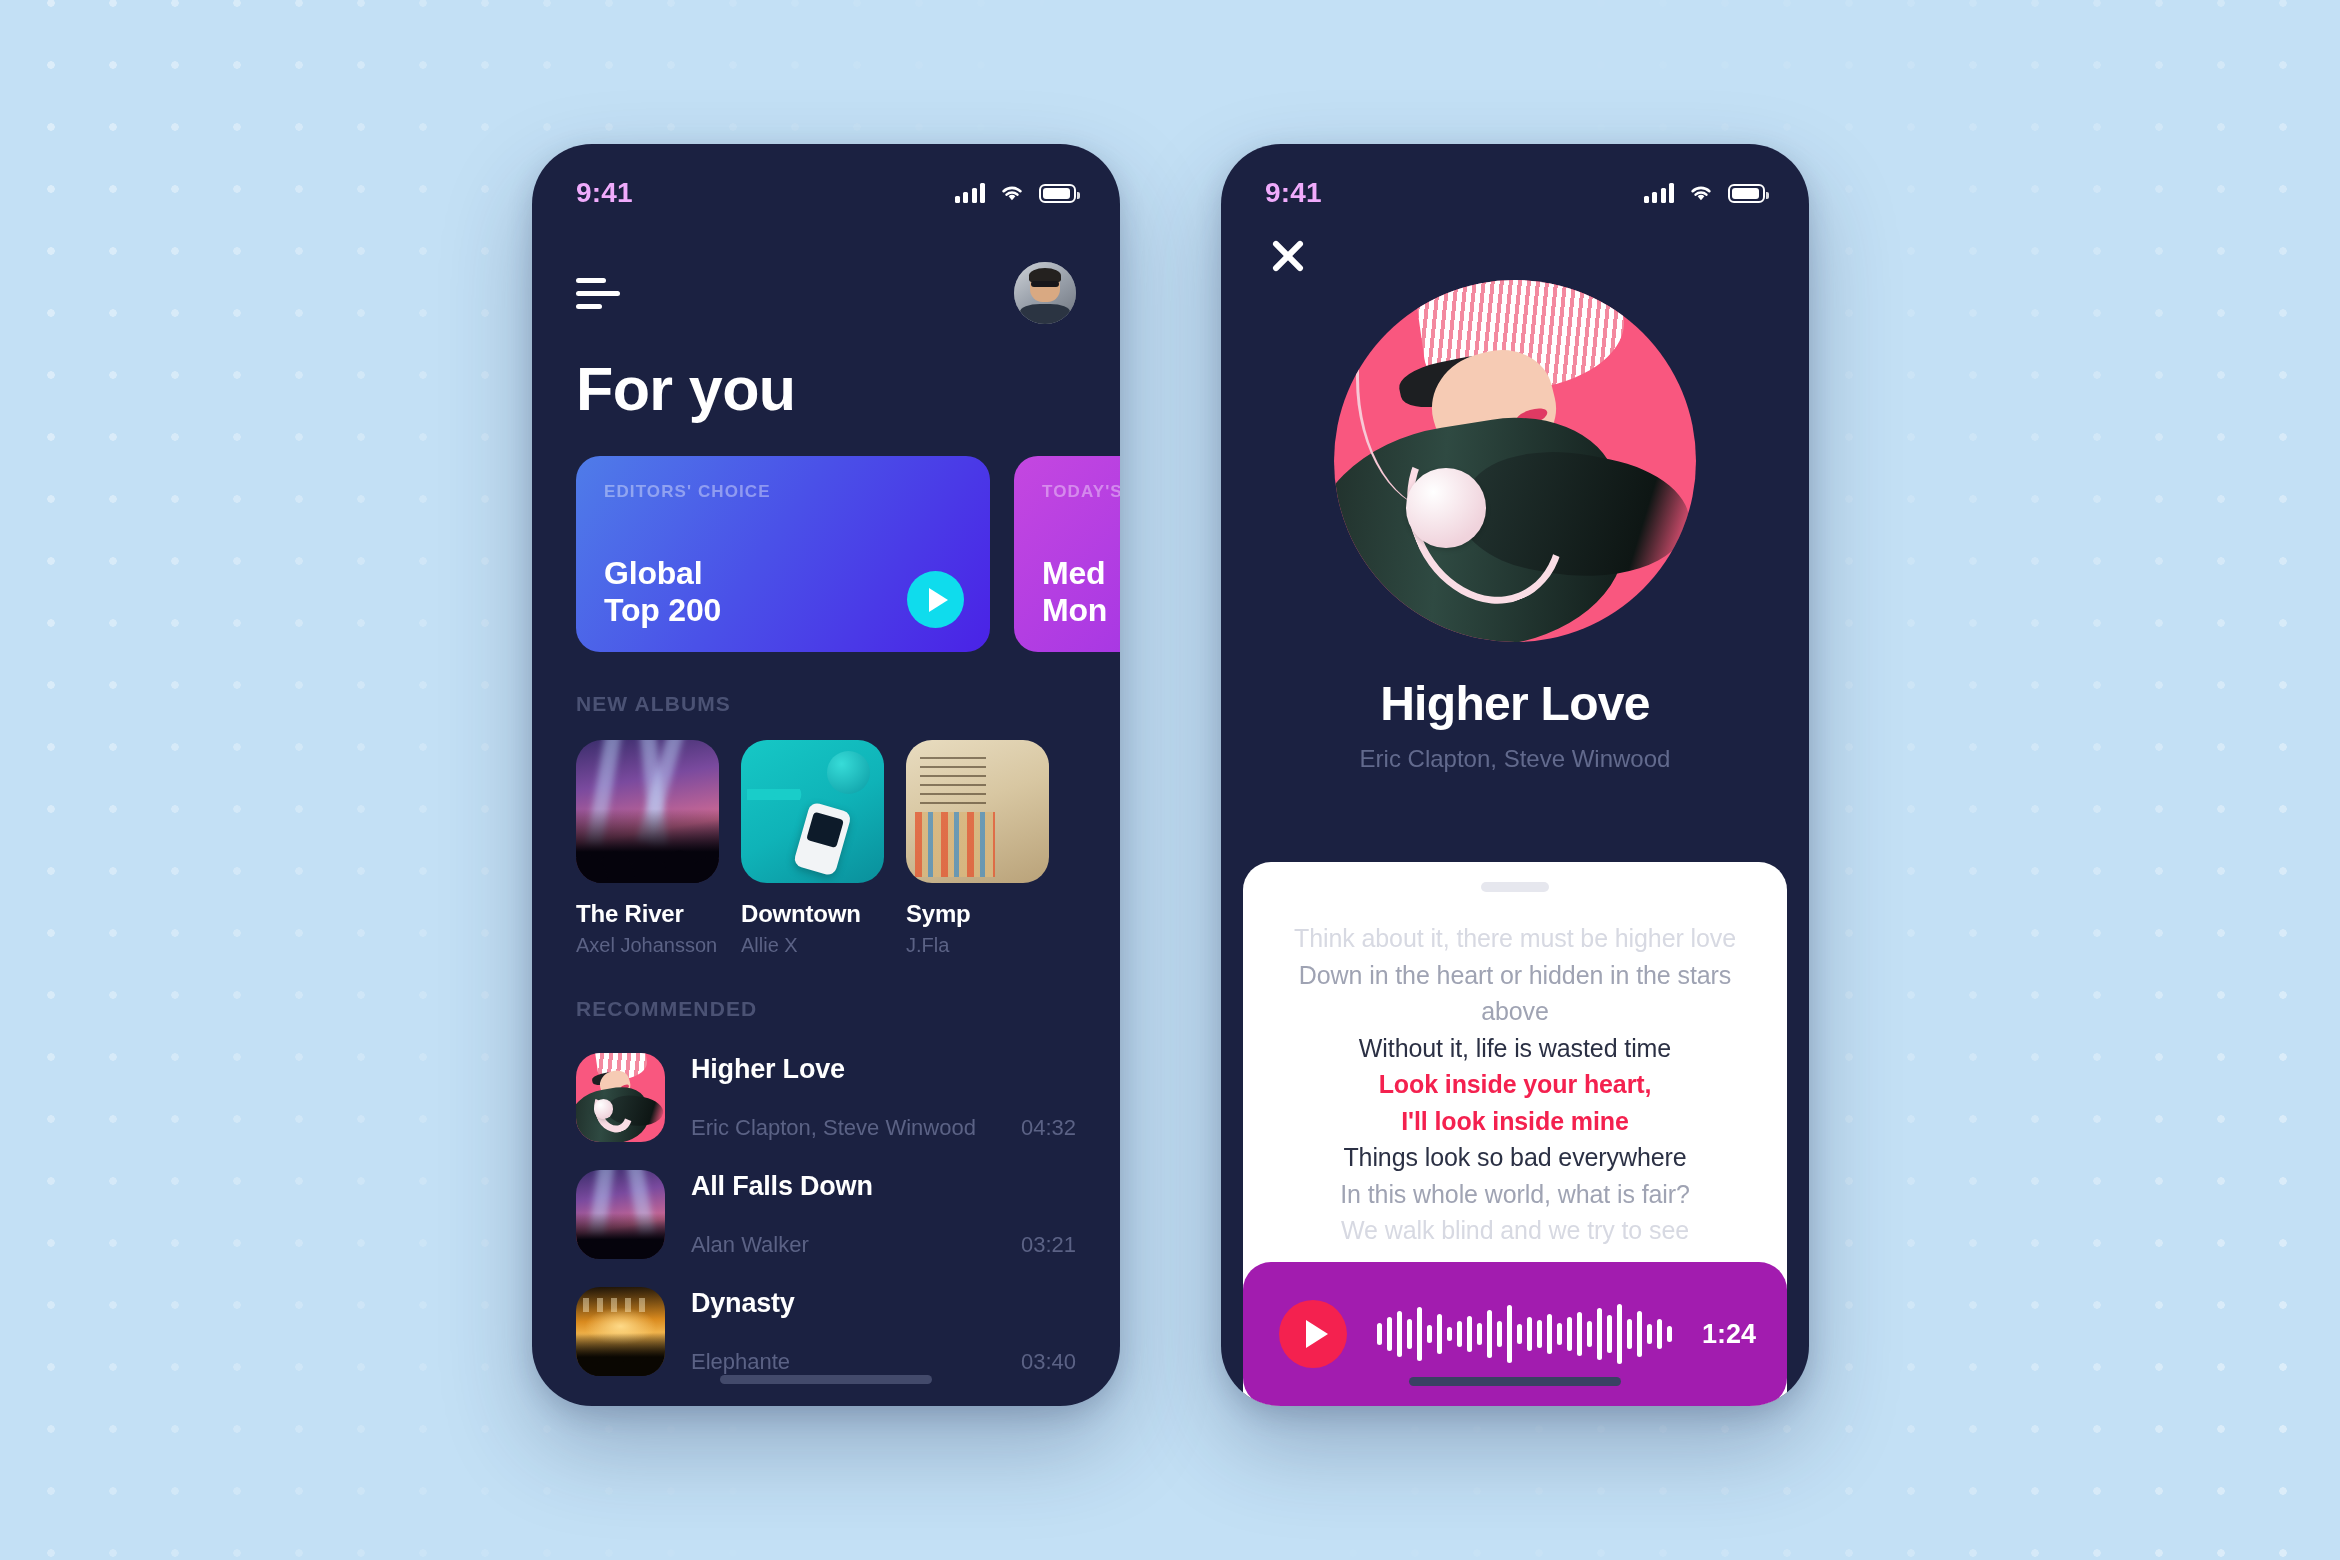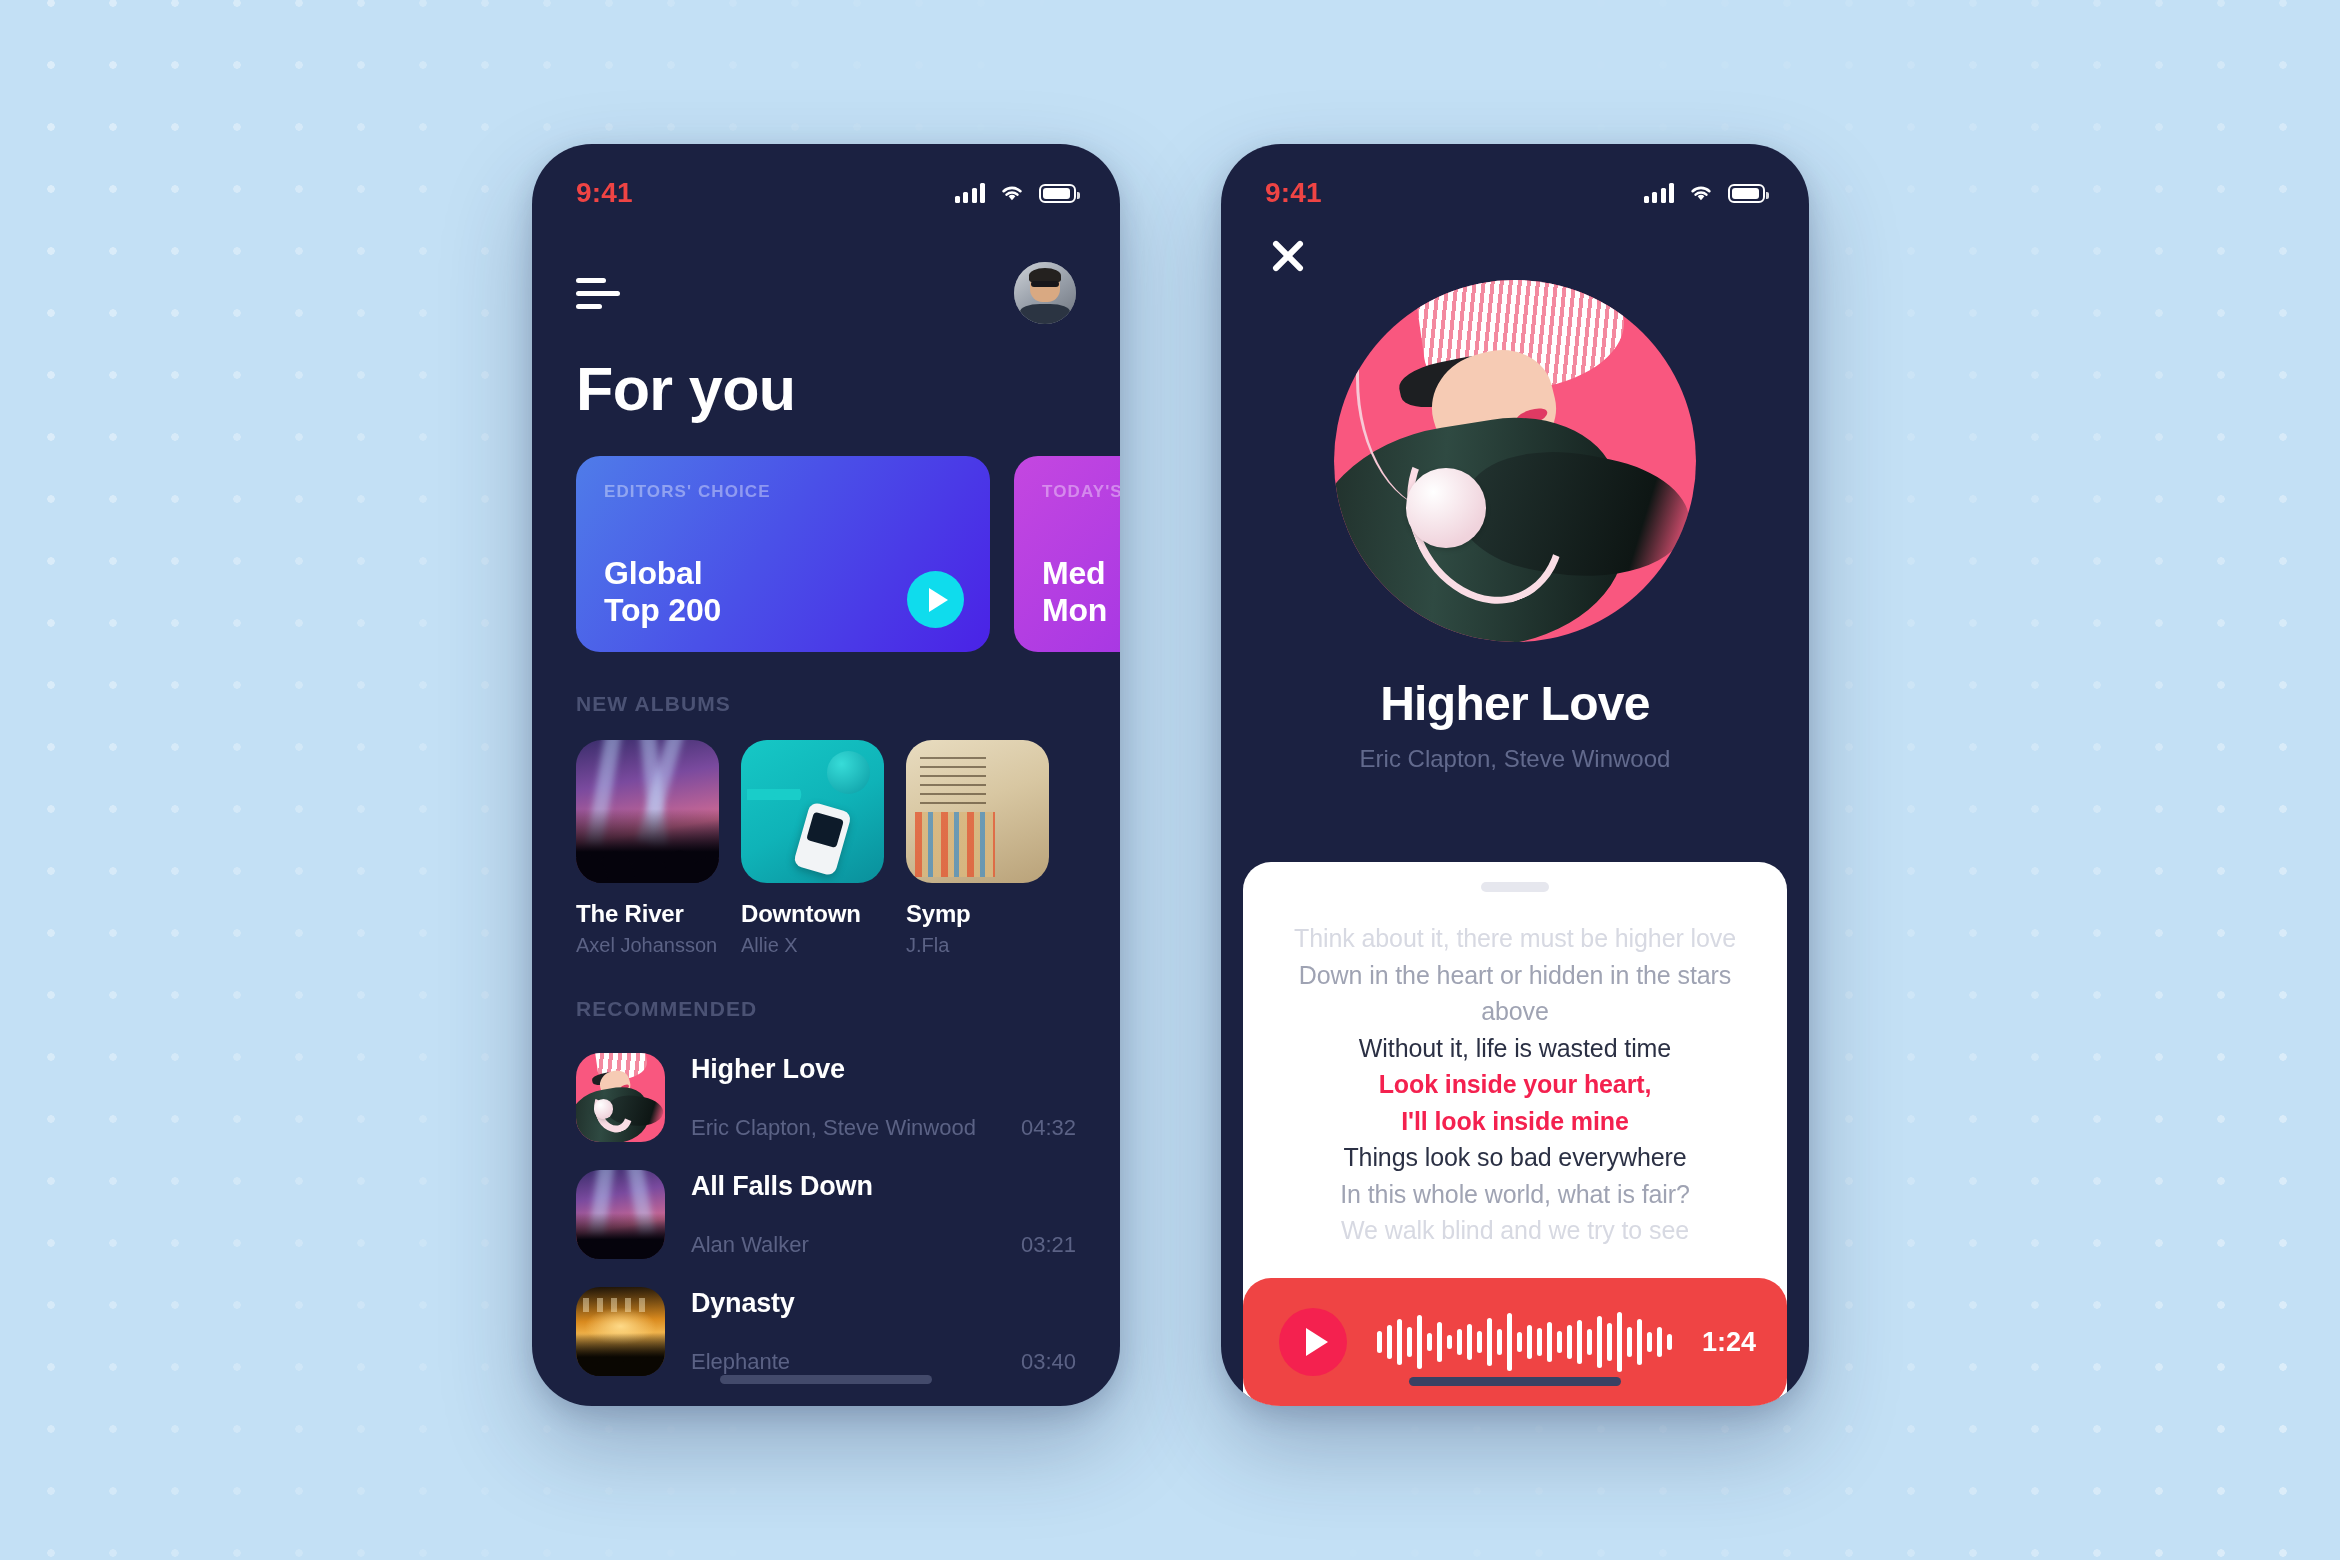--- a/index.html
+++ b/index.html
@@ -31,21 +31,21 @@
   }
   #phone-home   { left:532px; top:144px; }
   #phone-player { left:1221px; top:144px; }
 
   
   .statusbar {
     height:84px; padding:0 44px;
     display:flex; align-items:center; justify-content:space-between;
     padding-top:14px;
   }
-  .clock { color:#ef4444; font-size:28px; font-weight:700; letter-spacing:.2px; }
+  .clock { color:#f0abfc; font-size:28px; font-weight:700; letter-spacing:.2px; }
   .status-icons { display:flex; align-items:flex-end; gap:14px; }
 
   .bars { display:flex; align-items:flex-end; gap:3.5px; height:20px; }
   .bars i { display:block; width:5px; background:#fff; border-radius:1.5px; }
   .bars i:nth-child(1){height:7px;} .bars i:nth-child(2){height:11px;}
   .bars i:nth-child(3){height:15px;} .bars i:nth-child(4){height:20px;}
 
   .wifi { width:26px; height:20px; position:relative; }
   .batt { width:37px; height:19px; border:2.4px solid #fff; border-radius:6px; position:relative; }
   .batt::after { content:""; position:absolute; right:-6px; top:5.5px; width:3px; height:7px;
@@ -123,22 +123,22 @@
     background:#fff; border-radius:28px 28px 0 0; overflow:hidden;
   }
   .drag-handle { width:68px; height:10px; border-radius:6px; background:#e6e7ee; margin:20px auto 0; cursor:pointer; }
   .lyrics { padding:28px 22px 0; text-align:center; }
   .lyric-line { font-size:25px; line-height:1.46; color:#2b3044; letter-spacing:-.1px; }
   .lyric-line.faint  { color:#d7d9e2; }
   .lyric-line.dim    { color:#9fa3b3; }
   .lyric-line.active { color:#f4214f; font-weight:700; }
 
   .player-bar {
-    position:absolute; left:22px; right:22px; bottom:0; height:128px;
-    background:#ef4444; border-radius:28px;
+    position:absolute; left:22px; right:22px; bottom:0; height:144px;
+    background:#a21caf; border-radius:28px;
     display:flex; align-items:center; padding:0 36px; gap:30px;
   }
   .play-round { width:68px; height:68px; border-radius:50%; background:#f4214f;
                 display:flex; align-items:center; justify-content:center; flex:0 0 auto; cursor:pointer; }
   .play-round .tri { width:0;height:0; border-left:22px solid #fff; border-top:14px solid transparent;
                      border-bottom:14px solid transparent; margin-left:7px; }
   .wave { flex:1; display:flex; align-items:center; justify-content:center; gap:5px; height:62px; cursor:pointer; }
   .wave i { display:block; width:5px; background:#fff; border-radius:3px; }
   .elapsed { color:#fff; font-size:27px; font-weight:700; flex:0 0 auto; }
   .player-home-ind { position:absolute; left:50%; transform:translateX(-50%); bottom:20px;

